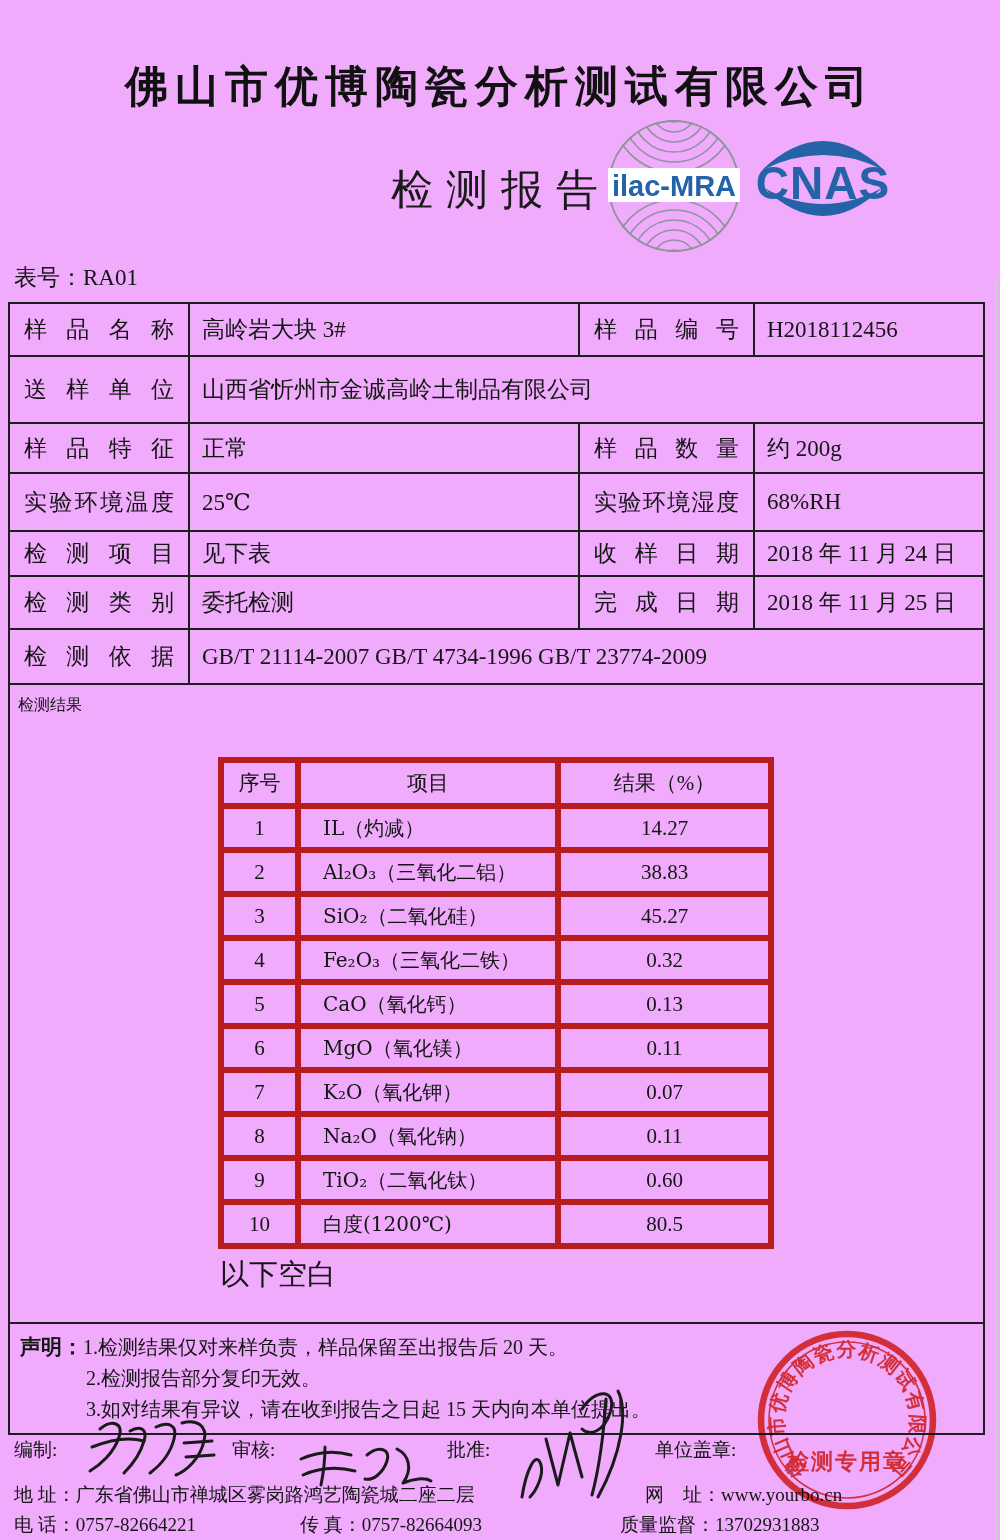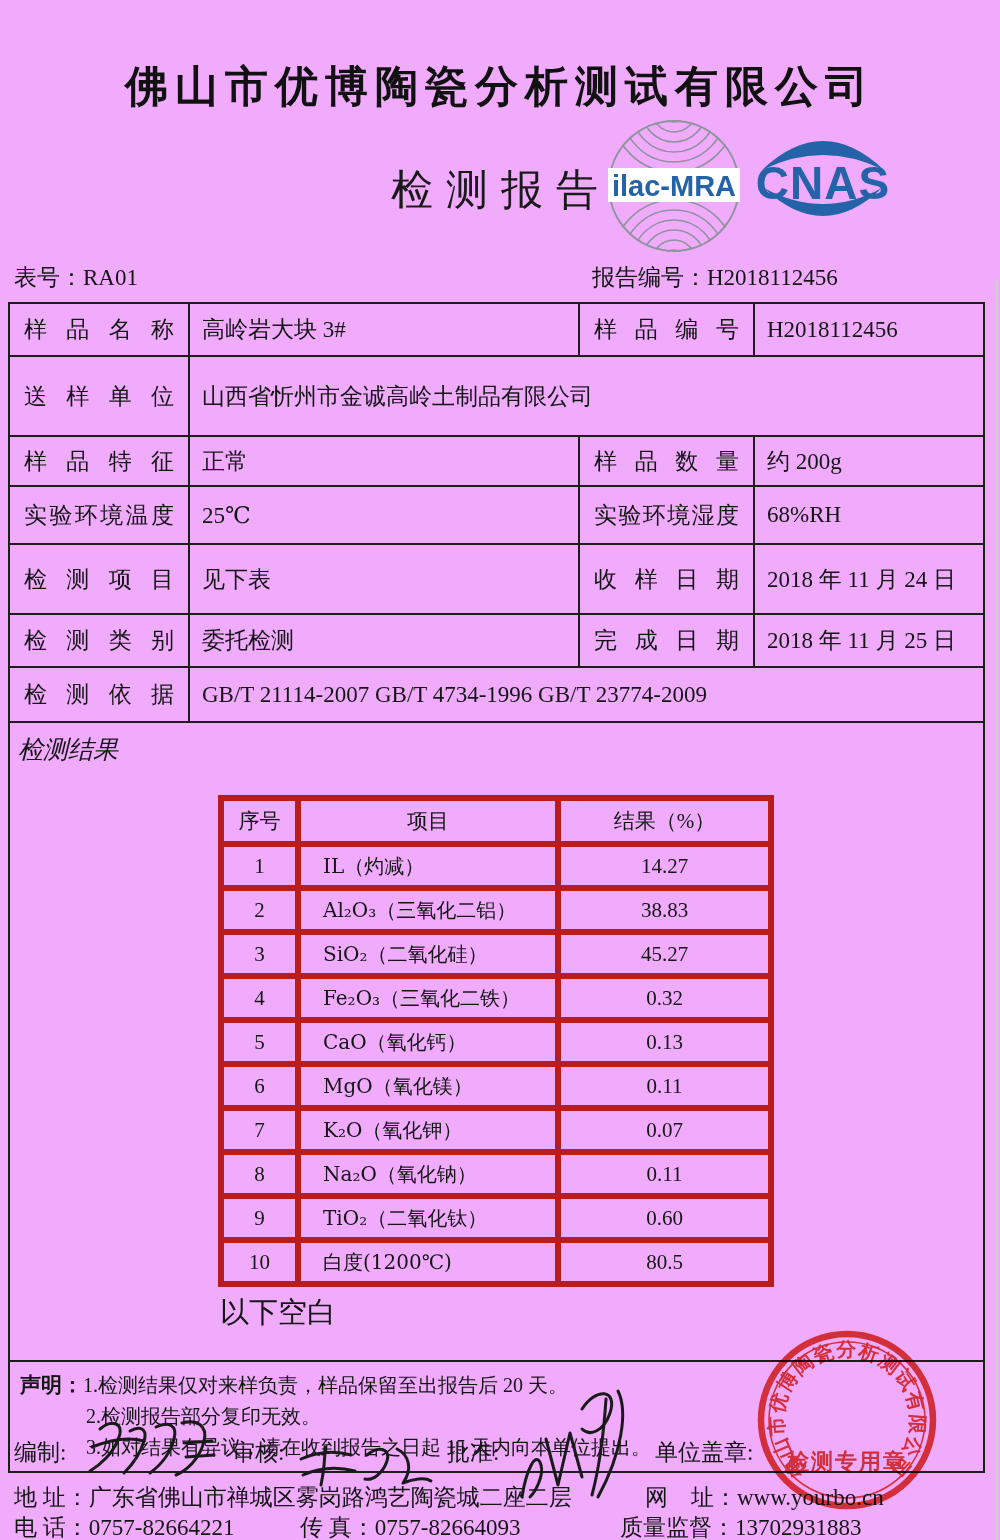--- a/index.html
+++ b/index.html
@@ -20,46 +20,46 @@
 
   
   .meta{position:absolute;top:262px;font-size:23px;}
   .meta-left{left:14px;} .meta-right{left:592px;}
 
   
   table{border-collapse:collapse;}
   #infoTable{position:absolute;left:8px;top:302px;width:975px;table-layout:fixed;}
   #infoTable td{border:2px solid #1d1d1d;vertical-align:middle;font-size:23px;}
   col.c1{width:180px;}col.c2{width:390px;}col.c3{width:175px;}col.c4{width:230px;}
-  tr.r1{height:53px;}tr.r2{height:80px;}tr.r3{height:50px;}tr.r4{height:58px;}
-  tr.r5{height:70px;}tr.r6{height:53px;}tr.r7{height:55px;}
+  tr.r1{height:53px;}tr.r2{height:67px;}tr.r3{height:50px;}tr.r4{height:58px;}
+  tr.r5{height:45px;}tr.r6{height:53px;}tr.r7{height:55px;}
   tr.rRes{height:639px;}tr.rStmt{height:94px;}
   td.lab{padding:0 14px;}
   td.val{padding:0 12px;}
   .jlab{width:100%;text-align:justify;text-align-last:justify;}
 
   
   td.resCell{vertical-align:top;position:relative;padding:0;}
-  .resLabel{position:absolute;top:10px;left:8px;font-size:25px;font-style:italic;}
+  .resLabel{position:absolute;top:10px;left:8px;font-size:16px;}
   #resTable{position:absolute;left:208px;top:72px;width:550px;table-layout:fixed;}
   #resTable td{border:6px solid #b91c1c;font-size:21px;vertical-align:middle;}
   col.rc1{width:77px;}col.rc2{width:260px;}col.rc3{width:213px;}
   #resTable tr.h{height:46px;} #resTable tr.b{height:44px;}
   #resTable td.c{text-align:center;}
   #resTable td.n{padding-left:22px;font-family:"DejaVu Serif","Liberation Serif",serif;font-size:20px;}
   .endNote{position:absolute;left:210px;top:570px;font-size:29px;}
 
   
   td.stmtCell{vertical-align:top;padding:8px 10px;}
   .stmt{font-size:20px;line-height:31px;}
   .stmt b{font-size:21px;}
   .stmt .ind{margin-left:66px;}
 
   
-  .frow{position:absolute;font-size:23px;white-space:nowrap;}
+  .frow{position:absolute;font-size:19px;white-space:nowrap;}
   .sig{position:absolute;}
   .sig path{fill:none;stroke:#1a1a1a;stroke-width:3;stroke-linecap:round;stroke-linejoin:round;}
 
   
   #stamp{position:absolute;left:752px;top:1325px;opacity:.88;mix-blend-mode:multiply;}
 
   .scan-edge{position:absolute;left:995px;top:280px;width:3px;height:1260px;background:#cdcdcd;}
 </style>
 </head>
 <body>
@@ -97,23 +97,20 @@
   <svg class="logo" style="left:754px;top:126px" width="138" height="104" viewBox="0 0 138 104">
     <path d="M8,44 Q69,-14 130,44 Q69,14 8,44 Z" fill="#2563a8"></path>
     <path d="M10,62 Q69,118 128,62 Q69,94 10,62 Z" fill="#2563a8"></path>
     <text x="69" y="73" text-anchor="middle" font-family="Liberation Sans, DejaVu Sans, sans-serif" font-size="46" font-weight="700" fill="#2563a8" letter-spacing="1">CNAS</text>
   </svg>
 
 
   <div class="meta meta-left">
     <span>表号：</span><span>RA01</span>
   </div>
-  <div class="meta meta-right">
-    <span>报告编号：</span><span>H2018112456</span>
-  </div>
 
   <table id="infoTable">
     <colgroup>
         <col class="c1">
         <col class="c2">
         <col class="c3">
         <col class="c4">
       </colgroup>
     <tbody>
         <tr class="r1">

